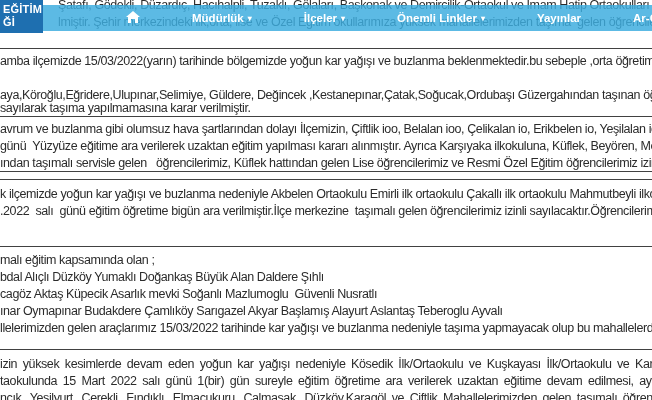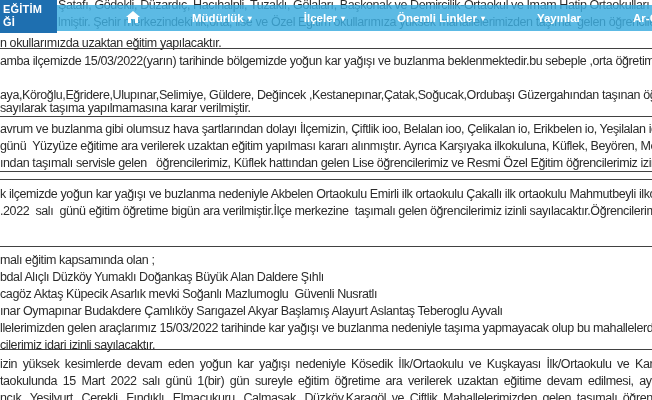--- a/index.html
+++ b/index.html
@@ -11,47 +11,45 @@
   .ln.indent{left:58px;}
   .ln.just{word-spacing:2.5px;}
   .hr{position:absolute;left:0;width:652px;height:0;border-top:1px solid #414141;z-index:1;}
   .navbar{position:absolute;top:5px;left:0;width:652px;height:26px;
           background:rgba(61,173,223,0.84);display:flex;align-items:center;gap:17px;
           padding-left:126px;box-sizing:border-box;z-index:2;}
   .nav-item{color:#fff;font-weight:700;font-size:11.5px;text-decoration:none;
             display:flex;align-items:center;gap:4px;white-space:nowrap;cursor:pointer;margin-left:35px;}
   .nav-home{display:flex;align-items:center;cursor:pointer;}
   .caret{font-size:8px;line-height:1;transform:translateY(1px);}
-  .logo{position:absolute;top:0;left:0;width:57px;height:33px;background:#1e6fb0;z-index:3;
+  .logo{position:absolute;top:0;left:0;width:43px;height:33px;background:#1e6fb0;z-index:3;
         color:#fff;font-weight:700;font-size:11px;line-height:13px;padding:3px 0 8px 3px;
         box-sizing:border-box;letter-spacing:.2px;cursor:pointer;}
 </style>
 </head>
 <body>
 
 <div class="screen">
 
   <div class="body-text">
     <div class="ln indent" style="top:-2px">Şatafı, Gödekli, Düzardıç, Hacıhalpli, Tuzaklı, Gölaları, Başkonak ve Demircilik-Ortaokul ve İmam Hatip Ortaokulları 15.03.2022 s</div>
     <div class="ln indent" style="top:15px">lmiştir. Şehir merkezindeki ilk,orta, lise ve Özel Eğitim okullarımıza yüksek mahallelerimizden taşıma  gelen öğrenciler izinli sayılacaktır</div>
-    <div class="ln" style="top:36px">n okullarımızda uzaktan eğitim yapılacaktır.</div>
     <div class="ln" style="top:54px">amba ilçemizde 15/03/2022(yarın) tarihinde bölgemizde yoğun kar yağışı ve buzlanma beklenmektedir.bu sebeple ,orta öğretim ,temel e</div>
     <div class="ln" style="top:88px">aya,Köroğlu,Eğridere,Ulupınar,Selimiye, Güldere, Değincek ,Kestanepınar,Çatak,Soğucak,Ordubaşı Güzergahından taşınan öğrencilerin 1</div>
     <div class="ln" style="top:101px">sayılarak taşıma yapılmamasına karar verilmiştir.</div>
     <div class="ln" style="top:122px">avrum ve buzlanma gibi olumsuz hava şartlarından dolayı İlçemizin, Çiftlik ioo, Belalan ioo, Çelikalan io, Erikbelen io, Yeşilalan io'nda 15.0</div>
     <div class="ln" style="top:139px">günü  Yüzyüze eğitime ara verilerek uzaktan eğitim yapılması kararı alınmıştır. Ayrıca Karşıyaka ilkokuluna, Küflek, Beyören, Mesudiye ve Ya</div>
     <div class="ln" style="top:156px">ından taşımalı servisle gelen   öğrencilerimiz, Küflek hattından gelen Lise öğrencilerimiz ve Resmi Özel Eğitim öğrencilerimiz izinli sayılac</div>
     <div class="ln" style="top:187px">k ilçemizde yoğun kar yağışı ve buzlanma nedeniyle Akbelen Ortaokulu Emirli ilk ortaokulu Çakallı ilk ortaokulu Mahmutbeyli ilkokulund</div>
     <div class="ln" style="top:204px">.2022  salı  günü eğitim öğretime bigün ara verilmiştir.İlçe merkezine  taşımalı gelen öğrencilerimiz izinli sayılacaktır.Öğrencilerimiz uzakt</div>
     <div class="ln" style="top:253px">malı eğitim kapsamında olan ;</div>
     <div class="ln" style="top:270px">bdal Alıçlı Düzköy Yumaklı Doğankaş Büyük Alan Daldere Şıhlı</div>
     <div class="ln" style="top:287px">cagöz Aktaş Küpecik Asarlık mevki Soğanlı Mazlumoglu  Güvenli Nusratlı</div>
     <div class="ln" style="top:304px">ınar Oymapınar Budakdere Çamlıköy Sarıgazel Akyar Başlamış Alayurt Aslantaş Teberoglu Ayvalı</div>
     <div class="ln" style="top:321px">llelerimizden gelen araçlarımız 15/03/2022 tarihinde kar yağışı ve buzlanma nedeniyle taşıma yapmayacak olup bu mahallelerden gelen</div>
-    <div class="ln" style="top:338px">cilerimiz idari izinli sayılacaktır.</div>
     <div class="ln just" style="top:357px">izin yüksek kesimlerde devam eden yoğun kar yağışı nedeniyle Kösedik İlk/Ortaokulu ve Kuşkayası İlk/Ortaokulu ve Karagöl Şehit A</div>
     <div class="ln just" style="top:374px">taokulunda 15 Mart 2022 salı günü 1(bir) gün sureyle eğitim öğretime ara verilerek uzaktan eğitime devam edilmesi, ayrıca Kösedik, Ayd</div>
     <div class="ln just" style="top:391px">ncık, Yeşilyurt, Cerekli, Fındıklı, Elmaçukuru, Çalmaşak, Düzköy,Karagöl ve Çiftlik Mahallelerimizden gelen taşımalı öğrencilerin 15 m</div>
   </div>
 
   <div class="hr" style="top:48px"></div>
   <div class="hr" style="top:116px"></div>
   <div class="hr" style="top:171px"></div>
   <div class="hr" style="top:179px"></div>
   <div class="hr" style="top:246px"></div>

